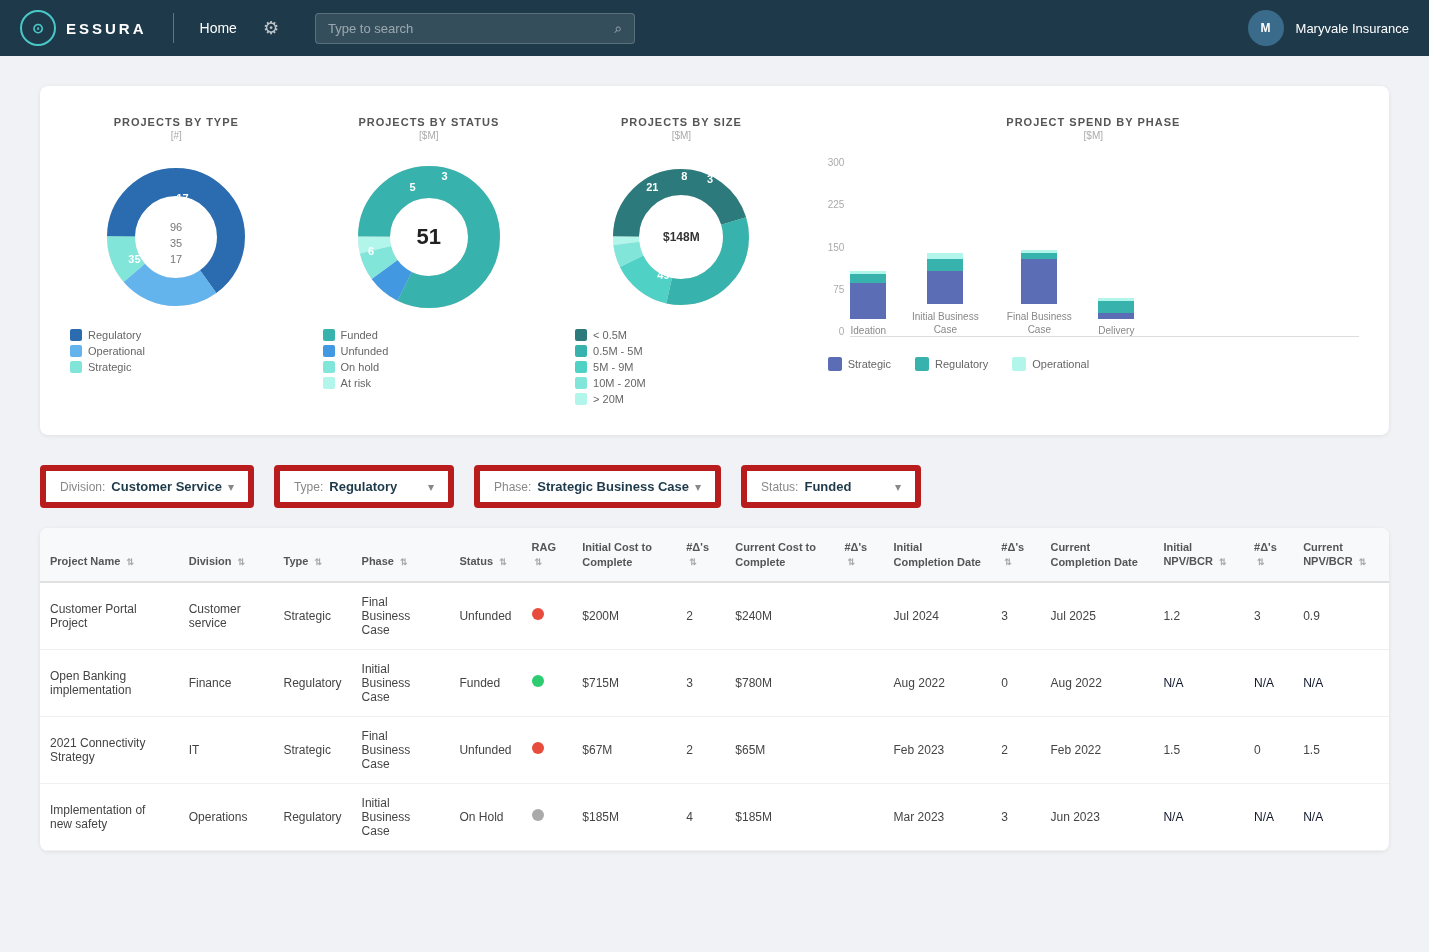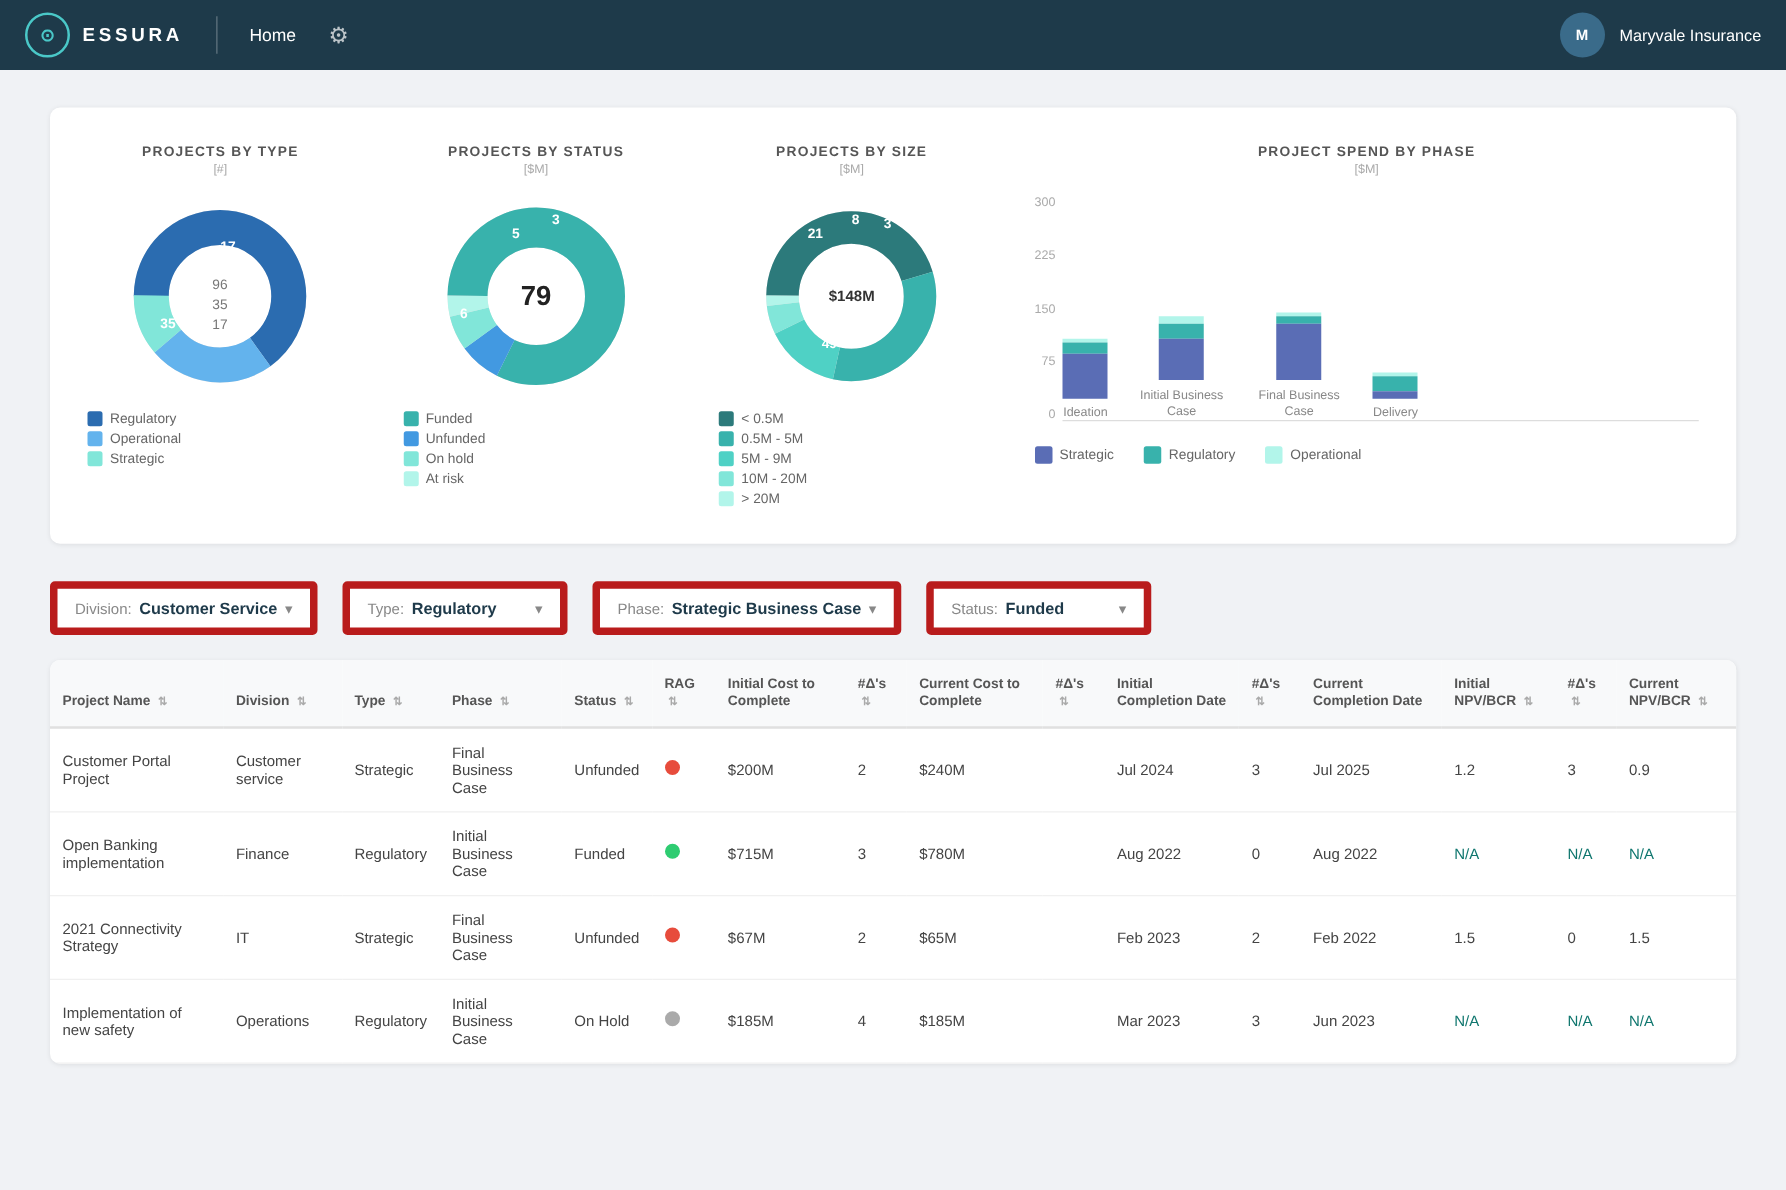--- a/index.html
+++ b/index.html
@@ -120,33 +120,37 @@
       line-height: 1.3;
       vertical-align: bottom;
     }
     thead th .sort-icon { font-size: 9px; color: #aaa; display: inline-block; margin-left: 3px; }
     tbody tr { border-bottom: 1px solid #f0f0f0; }
     tbody td { padding: 12px 10px; font-size: 12px; color: #444; vertical-align: middle; }
     .rag-dot { width: 12px; height: 12px; border-radius: 50%; display: inline-block; }
     .rag-red { background: #e74c3c; }
     .rag-green { background: #2ecc71; }
     .rag-grey { background: #aaa; }
-    .na-text { color: #0f766e; }
+    .na-text { color: #0f172a; }
   </style>
 </head>
 <body>
 
 <header class="header">
   <div class="logo-area">
     <div class="logo-icon">⊙</div>
     <span class="logo-text">ESSURA</span>
   </div>
   <div class="header-divider"></div>
   <span class="nav-home">Home</span>
   <span class="gear-icon">⚙</span>
+  <div class="search-bar">
+    <input type="text" placeholder="Type to search" style="">
+    <span class="search-icon">⌕</span>
+  </div>
   <div class="header-right">
     <div class="avatar-shield">M</div>
     <span class="user-name">Maryvale Insurance</span>
   </div>
 </header>
 
 <div class="main">
 
   <div class="charts-section">
 
@@ -193,21 +197,21 @@
       <div class="chart-subtitle">[$M]</div>
       <div class="donut-container">
         <svg width="160" height="160" viewBox="0 0 160 160">
 
           <circle cx="80" cy="80" r="55" fill="none" stroke="#e0e0e0" stroke-width="32"></circle>
           <circle cx="80" cy="80" r="55" fill="none" stroke="#38b2ac" stroke-width="32" stroke-dasharray="284.2 61.37" stroke-dashoffset="86.4" transform="rotate(-90 80 80)"></circle>
           <circle cx="80" cy="80" r="55" fill="none" stroke="#4299e1" stroke-width="32" stroke-dasharray="26.3 319.3" stroke-dashoffset="-197.8" transform="rotate(-90 80 80)"></circle>
           <circle cx="80" cy="80" r="55" fill="none" stroke="#81e6d9" stroke-width="32" stroke-dasharray="21.8 323.8" stroke-dashoffset="-224.1" transform="rotate(-90 80 80)"></circle>
           <circle cx="80" cy="80" r="55" fill="none" stroke="#b2f5ea" stroke-width="32" stroke-dasharray="13.2 332.4" stroke-dashoffset="-245.9" transform="rotate(-90 80 80)"></circle>
         </svg>
-        <div class="donut-label" style="font-size:22px;font-weight:700;color:#222;">79</div>
+        <div class="donut-label" style="font-size:22px;font-weight:700;color:#222;">51</div>
         
         <div style="position:absolute;top:55%;left:12%;font-size:11px;color:#fff;font-weight:bold;">6</div>
         <div style="position:absolute;top:15%;left:38%;font-size:11px;color:#fff;font-weight:bold;">5</div>
         <div style="position:absolute;top:8%;left:58%;font-size:11px;color:#fff;font-weight:bold;">3</div>
       </div>
       <div class="legend">
         <div class="legend-item">
           <div class="legend-dot" style="background:#38b2ac"></div>
           <span>Funded</span>
         </div>

